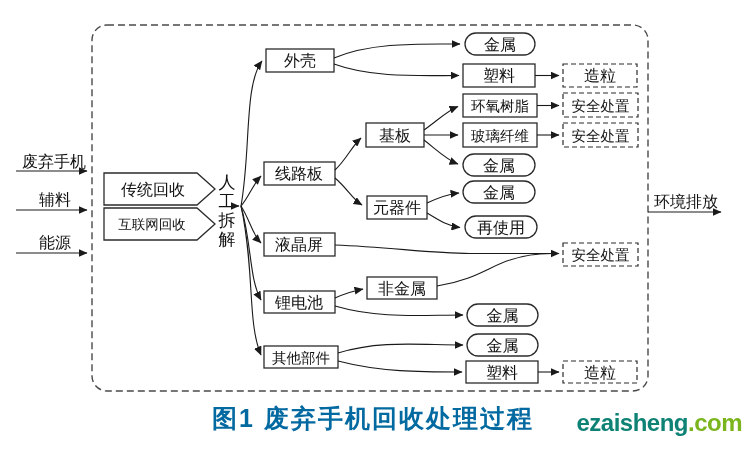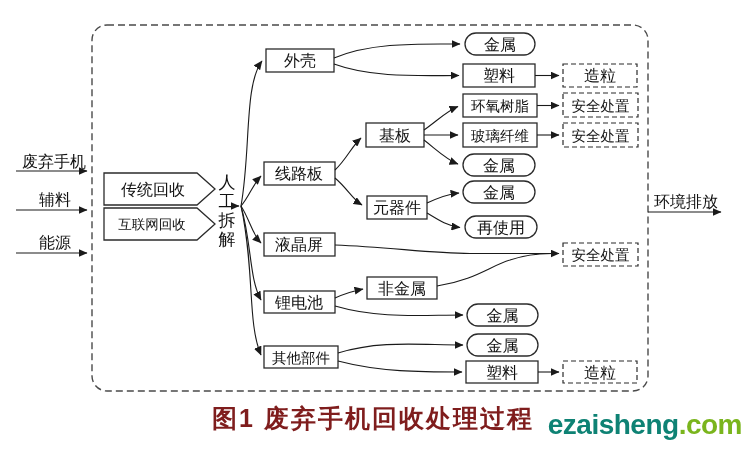--- a/index.html
+++ b/index.html
@@ -10,24 +10,24 @@
   .t15{font-size:14.5px;}
   .t14{font-size:13.5px;}
   .tv{font-size:17px;}
   .box{fill:#ffffff;stroke:#2b2b2b;stroke-width:1.3;}
   .dash{fill:#ffffff;stroke:#2b2b2b;stroke-width:1.2;stroke-dasharray:5 3;}
   .pent{fill:#ffffff;stroke:#2b2b2b;stroke-width:1.3;}
   .ln{fill:none;stroke:#1a1a1a;stroke-width:1.1;}
   .boundary{fill:none;stroke:#4a4a4a;stroke-width:1.4;stroke-dasharray:7 4;}
   .caption{position:absolute;top:402px;left:0;width:100%;text-align:center;
            font-family:"Liberation Sans",sans-serif;font-weight:bold;
-           font-size:25px;letter-spacing:2px;color:#7f1d1d;}
+           font-size:25px;letter-spacing:2px;color:#0369a1;}
   .logo{position:absolute;top:411px;right:4px;
         font-family:"Liberation Sans",sans-serif;font-weight:800;
-        font-size:28px;letter-spacing:-0.5px;line-height:1;}
+        font-size:24px;letter-spacing:-0.5px;line-height:1;}
   .logo-name{color:#0e8274;}
   .logo-tld{color:#7ab51d;}
 </style>
 </head>
 <body>
 
 <div class="stage">
 
 <svg width="746" height="398" viewBox="0 0 746 398">
   <defs>

